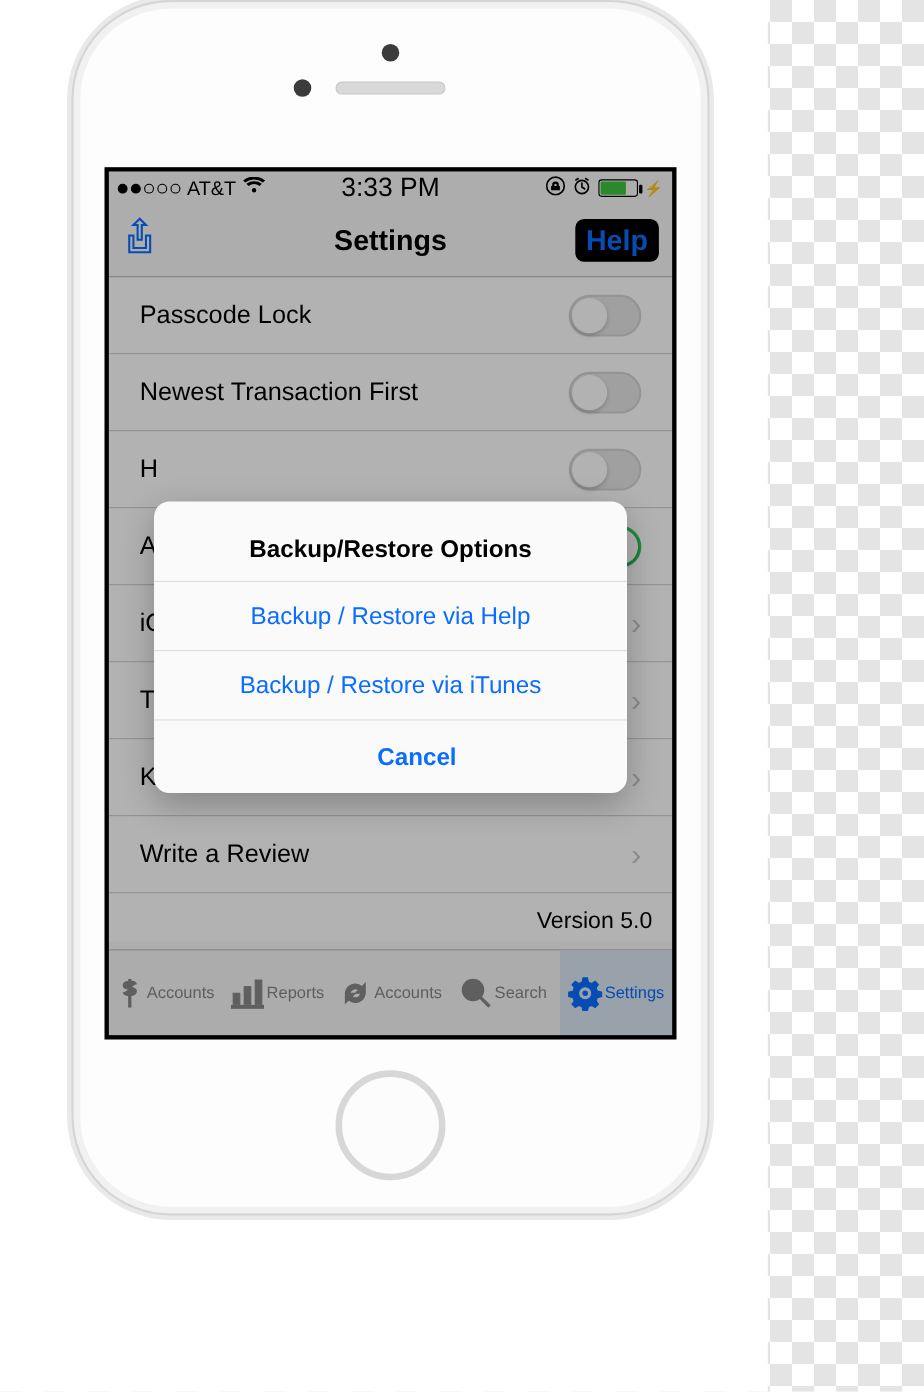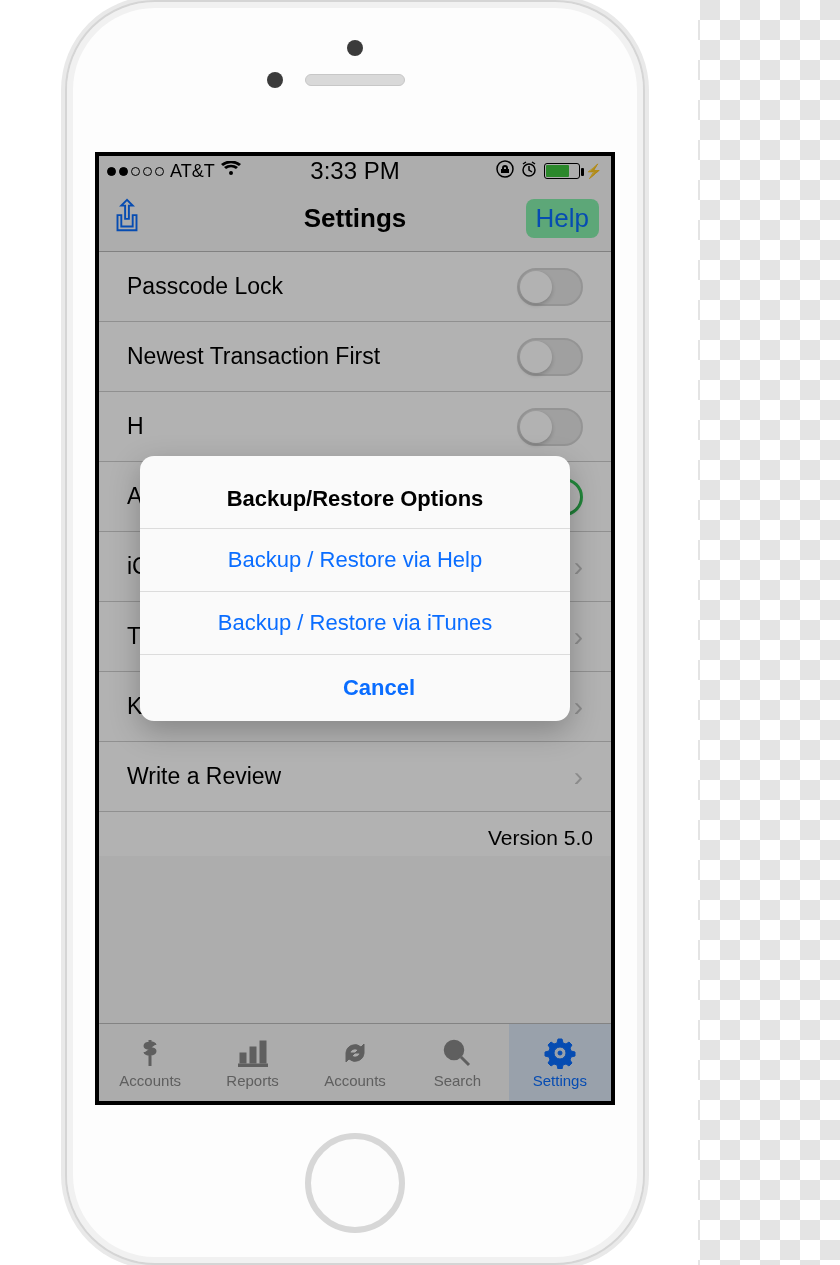--- a/index.html
+++ b/index.html
@@ -14,21 +14,21 @@
     background-size: 40px 40px;
     background-position: 0 0, 0 20px, 20px -20px, -20px 0px;
     background-color: #ffffff;
   }
   .checker-mask {
     position: absolute; left: 0; top: 0; width: 698px; height: 1265px; background: #fff;
   }
   .phone {
     position: absolute;
     left: 65px; top: 0;
-    width: 580px; height: 1265px;
+    width: 580px; height: 1105px;
     background: #fdfdfd;
     border-radius: 90px;
     border: 2px solid #d5d5d5;
     box-shadow: inset 0 0 0 6px #f1f1f1, 0 0 0 4px #e9e9e9;
   }
   .speaker { position:absolute; top:72px; left:50%; transform:translateX(-50%); width:100px; height:12px; border-radius:6px; background:#d9d9d9; border:1px solid #c7c7c7;}
   .camera  { position:absolute; top:38px; left:50%; transform:translateX(-50%); width:16px; height:16px; border-radius:50%; background:#3b3b3b;}
   .sensor  { position:absolute; top:70px; left:200px; width:16px; height:16px; border-radius:50%; background:#3b3b3b;}
   .home-btn{ position:absolute; bottom:30px; left:50%; transform:translateX(-50%); width:100px; height:100px; border-radius:50%; border:6px solid #d7d7d7; background:#fcfcfc;}
   .screen {
@@ -46,34 +46,34 @@
   .sig-dots { display:flex; gap:3px; }
   .sig-dots span { width:9px; height:9px; border-radius:50%; border:1.5px solid #000; }
   .sig-dots span.fill { background:#000; }
   .battery { width:36px; height:16px; border:1.5px solid #000; border-radius:3px; position:relative; }
   .battery::after{content:"";position:absolute;right:-5px;top:4px;width:3px;height:8px;background:#000;border-radius:1px;}
   .battery .fill{ position:absolute; left:1px; top:1px; bottom:1px; width:70%; background:#3ec33e; border-radius:1px;}
   
   .nav-bar { height:66px; display:flex; align-items:center; justify-content:space-between; padding:0 12px; border-bottom:1px solid #b9b9b9; position:relative;}
   .nav-title { position:absolute; left:0; right:0; text-align:center; font-size:26px; font-weight:700; color:#000;}
   .share-icon svg { width:32px; height:38px; }
-  .help-btn { background:#86efac; color:#0a6dff; font-size:26px; font-weight:400; padding:4px 10px; border-radius:8px; border:none;}
+  .help-btn { background:#000000; color:#0a6dff; font-size:26px; font-weight:700; padding:4px 10px; border-radius:8px; border:none;}
   
   .list { background:#fff; }
   .row { height:70px; display:flex; align-items:center; justify-content:space-between; padding:0 28px; border-bottom:1px solid #cfcfcf; font-size:23px; color:#000;}
   .row .label { white-space:nowrap; overflow:hidden; text-overflow:ellipsis; }
   .toggle { width:66px; height:38px; border-radius:19px; background:#e5e5e5; border:2px solid #d5d5d5; position:relative;}
   .toggle .knob{ position:absolute; left:1px; top:1px; width:32px; height:32px; border-radius:50%; background:#fff; box-shadow:0 2px 4px rgba(0,0,0,.2);}
   .toggle.on { background:#34c759; border-color:#34c759;}
   .toggle.on .knob{ left:auto; right:1px;}
   .chev { color:#c8c8c8; font-size:28px; }
   .version { text-align:right; padding:14px 18px 6px; color:#000; font-size:21px;}
   
   .tab-bar { position:absolute; left:0; right:0; bottom:0; height:78px; border-top:1px solid #bcbcbc; display:flex; background:#f7f7f7;}
-  .tab { flex:1; display:flex; flex-direction:column; align-items:center; justify-content:center; gap:2px; font-size:15px; color:#888;}
+  .tab { flex:1; display:flex; flex-direction:row; align-items:center; justify-content:center; gap:2px; font-size:15px; color:#888;}
   .tab.active { color:#0a6dff; }
   .tab .ico { height:34px; display:flex; align-items:center; justify-content:center;}
   .tab.active .ico svg path, .tab.active .ico svg rect, .tab.active .ico svg circle { fill:#0a6dff; stroke:#0a6dff;}
   .tab .ico svg path, .tab .ico svg rect, .tab .ico svg circle { fill:#888; stroke:#888;}
   .tab.active-bg { background:#dbe7f5; }
   
   .sheet {
     position:absolute; left:50%; top:300px; transform:translateX(-50%);
     width:430px; background:#fafafa; border-radius:14px; z-index:100;
     box-shadow:0 10px 30px rgba(0,0,0,.25);

